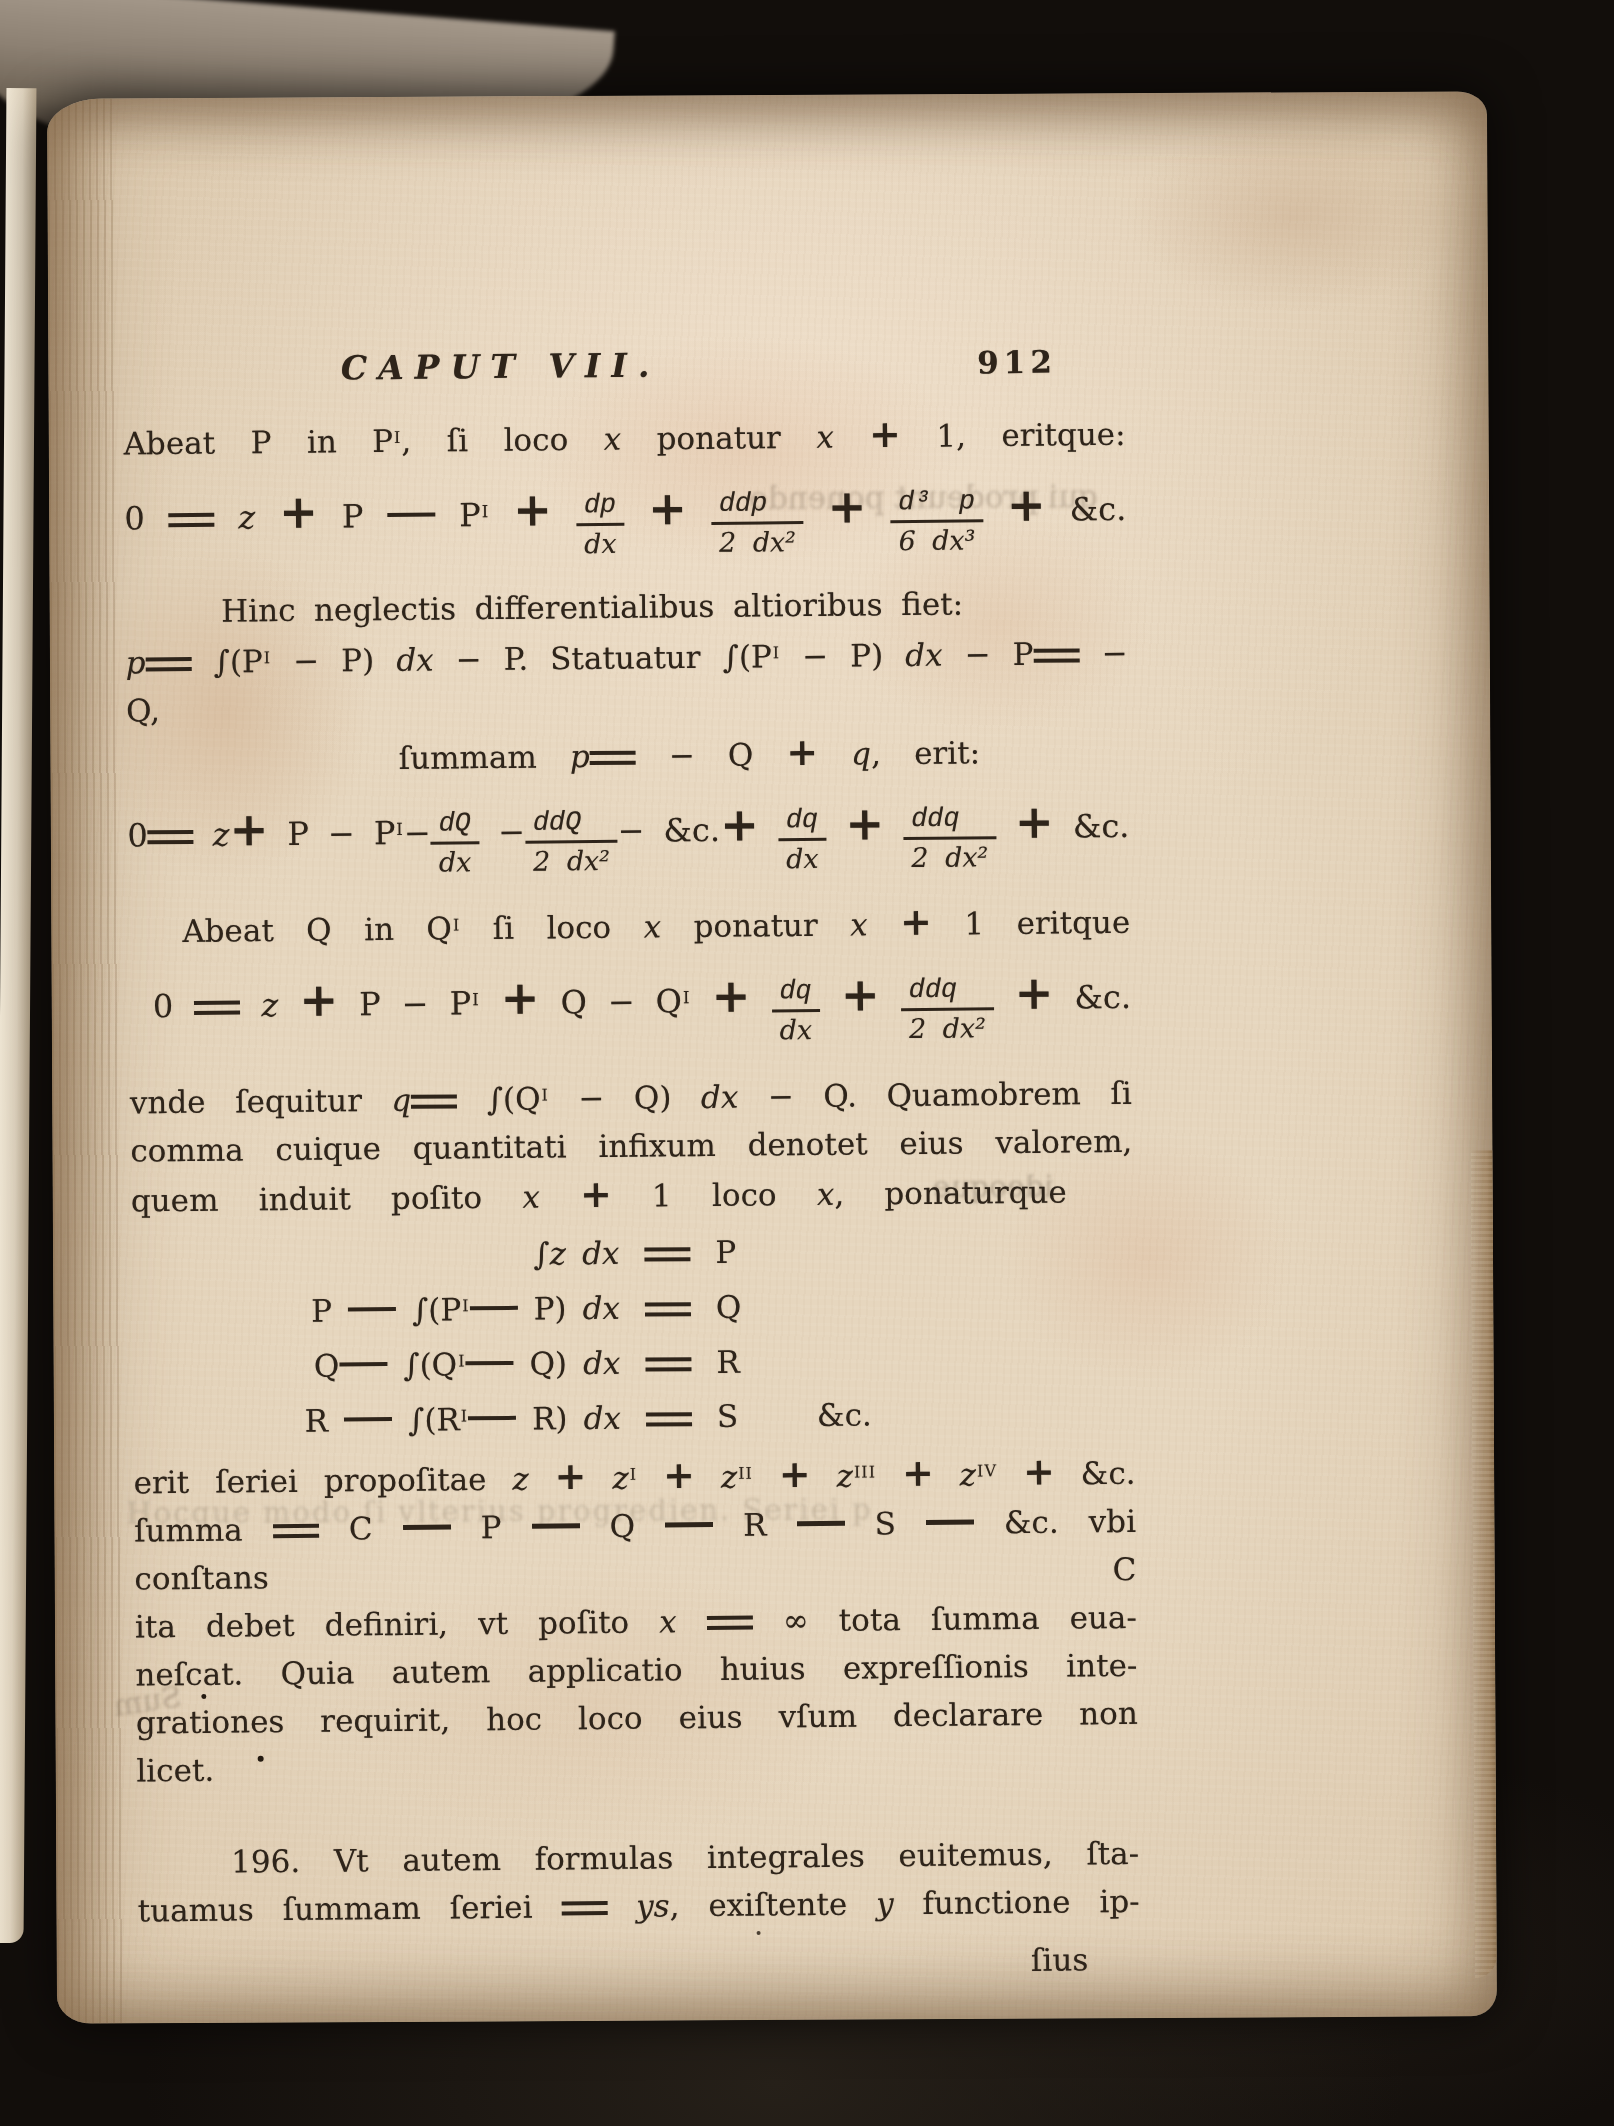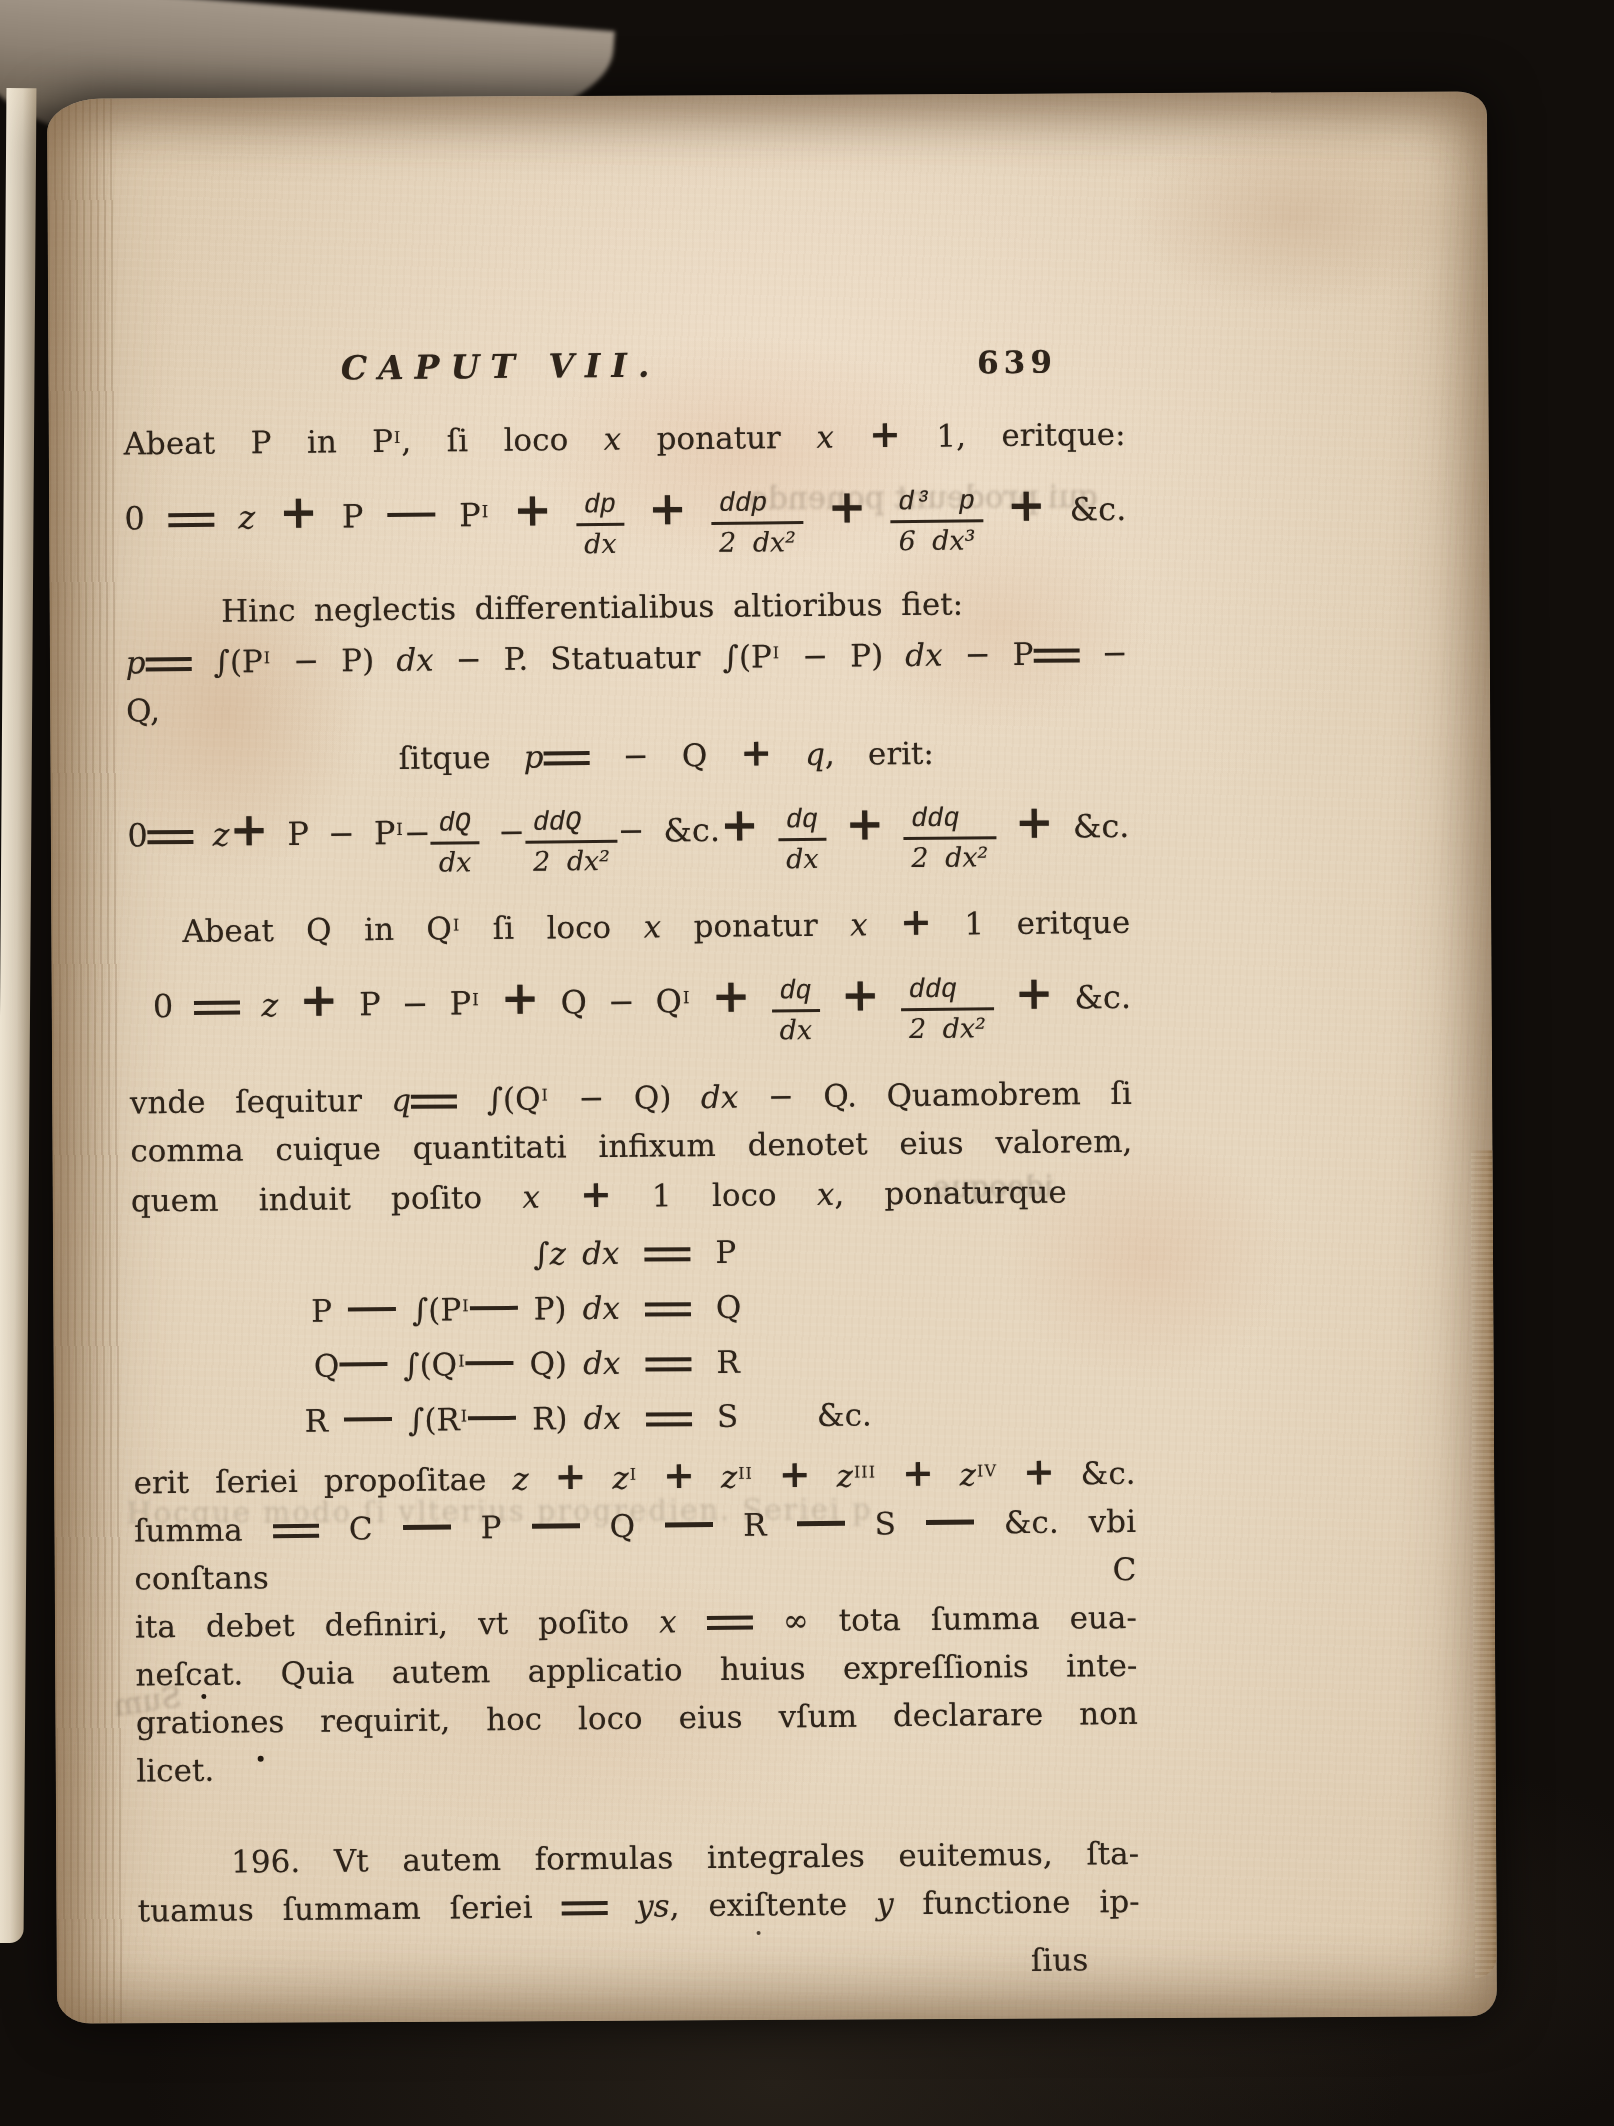--- a/index.html
+++ b/index.html
@@ -149,32 +149,32 @@
 
   <div class="ghost mirror g-qui">qui prodeunt ponendo</div>
   <div class="ghost mirror g-ideoque">ideoque</div>
   <div class="ghost g-hocque">Hocque modo ſi vlterius progredien.   Seriei p</div>
   <div class="ghost g-sum">Sum</div>
 
   <div class="text-block">
 
     <div class="header-row">
       <span class="chapter">CAPUT VII.</span>
-      <span class="pagenum">639</span>
+      <span class="pagenum">912</span>
     </div>
 
     <div class="line just mt14"><span class="rm">Abeat P in P</span><sup class="sp">I</sup><span class="rm">, ſi loco</span> <span class="itl">x</span> <span class="rm">ponatur</span> <span class="itl">x</span> <span class="op">+</span> <span class="rm">1, eritque:</span> </div>
 
     <div class="fline just mt8"><span class="rm">0</span> <span class="eqg"></span> <span class="itl">z</span> <span class="op">+</span> <span class="rm">P</span> <span class="dsh"></span> <span class="rm">P</span><sup class="sp">I</sup> <span class="op">+</span> <span class="frac"><span class="fn">dp</span><span class="fd">dx</span></span> <span class="op">+</span> <span class="frac"><span class="fn">ddp</span><span class="fd">2 dx²</span></span> <span class="op">+</span> <span class="frac"><span class="fn">d³ p</span><span class="fd">6 dx³</span></span> <span class="op">+</span> <span class="rm">&amp;c.</span> </div>
 
     <div class="line hinc mt8">Hinc neglectis differentialibus altioribus fiet:</div>
 
     <div class="line just"><span class="itl">p</span><span class="eqg"></span> <span class="rm">∫(P</span><sup class="sp">I</sup> <span class="rm">− P)</span> <span class="itl">dx</span> <span class="rm">− P.</span> <span class="rm">Statuatur</span> <span class="rm">∫(P</span><sup class="sp">I</sup> <span class="rm">− P)</span> <span class="itl">dx</span> <span class="rm">− P</span><span class="eqg"></span> <span class="rm">− Q,</span> </div>
 
-    <div class="line sitque"><span class="rm">ſitque</span> <span class="itl">p</span><span class="eqg"></span> <span class="rm">− Q</span> <span class="op">+</span> <span class="itl">q</span><span class="rm">,  erit:</span> </div>
+    <div class="line sitque"><span class="rm">ſummam</span> <span class="itl">p</span><span class="eqg"></span> <span class="rm">− Q</span> <span class="op">+</span> <span class="itl">q</span><span class="rm">,  erit:</span> </div>
 
     <div class="fline just mt8"><span class="rm">0</span><span class="eqg"></span> <span class="itl">z</span><span class="op">+</span> <span class="rm">P − P</span><sup class="sp">I</sup><span class="rm">−</span><span class="frac"><span class="fn">dQ</span><span class="fd">dx</span></span> <span class="rm">−</span><span class="frac"><span class="fn">ddQ</span><span class="fd">2 dx²</span></span><span class="rm">− &amp;c.</span><span class="op">+</span> <span class="frac"><span class="fn">dq</span><span class="fd">dx</span></span> <span class="op">+</span> <span class="frac"><span class="fn">ddq</span><span class="fd">2 dx²</span></span> <span class="op">+</span> <span class="rm">&amp;c.</span> </div>
 
     <div class="line just abeatq mt8"><span class="rm">Abeat Q in Q</span><sup class="sp">I</sup> <span class="rm">ſi loco</span> <span class="itl">x</span> <span class="rm">ponatur</span> <span class="itl">x</span> <span class="op">+</span> <span class="rm">1 eritque</span> </div>
 
     <div class="fline just f3pad mt8"><span class="rm">0</span> <span class="eqg"></span> <span class="itl">z</span> <span class="op">+</span> <span class="rm">P − P</span><sup class="sp">I</sup> <span class="op">+</span> <span class="rm">Q − Q</span><sup class="sp">I</sup> <span class="op">+</span> <span class="frac"><span class="fn">dq</span><span class="fd">dx</span></span> <span class="op">+</span> <span class="frac"><span class="fn">ddq</span><span class="fd">2 dx²</span></span> <span class="op">+</span> <span class="rm">&amp;c.</span> </div>
 
     <div class="line just mt8"><span class="rm">vnde ſequitur</span> <span class="itl">q</span><span class="eqg"></span> <span class="rm">∫(Q</span><sup class="sp">I</sup> <span class="rm">− Q)</span> <span class="itl">dx</span> <span class="rm">− Q.</span> <span class="rm">Quamobrem ſi</span> </div>
     <div class="line just">comma cuique quantitati infixum denotet eius valorem,</div>
     <div class="line just quem"><span class="rm">quem induit poſito</span> <span class="itl">x</span> <span class="op">+</span> <span class="rm">1 loco</span> <span class="itl">x</span><span class="rm">, ponaturque</span> </div>

